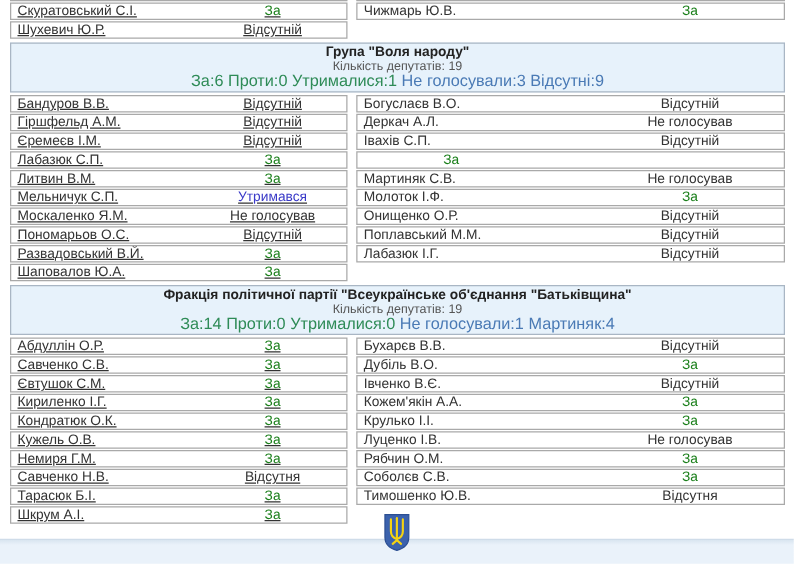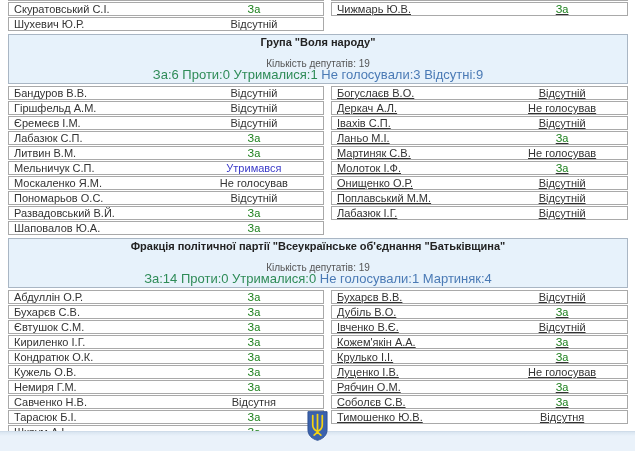--- a/index.html
+++ b/index.html
@@ -4,41 +4,41 @@
 <style>
   html,body{margin:0;padding:0;}
   body{
     width:635px;height:451px;overflow:hidden;position:relative;
     background:#ffffff;
     font-family:"Liberation Sans","DejaVu Sans",sans-serif;
     font-size:11px;color:#333;
   }
   .content{position:absolute;left:8px;top:0;width:620px;}
   .cols{display:flex;gap:7px;}
-  .col-left{width:316px;}
-  .col-right{flex:1;text-decoration:underline;}
+  .col-left{width:270px;text-decoration:underline;}
+  .col-right{flex:1;}
   .cutline{height:0;border-top:1px solid #a9a9a9;margin-bottom:1px;}
   .row{
     display:flex;align-items:center;height:14px;box-sizing:border-box;
     border:1px solid #a9a9a9;background:#fff;margin-bottom:1px;
   }
   .row .name{
     flex:1;padding-left:5px;white-space:nowrap;overflow:hidden;color:#333;
   }
   .row .status{width:44%;text-align:center;white-space:nowrap;}
   .st-za{color:var(--c-za,#1a7f1a);}
   .st-abstain{color:var(--c-abstain,#3a3ac8);}
   .st-plain{color:var(--c-neutral,#333);}
   .group-head{
     box-sizing:border-box;border:1px solid #a9b6c4;
     background:var(--c-headbg,#e7f2fb);
     text-align:center;padding:2px 4px 3px;margin:2px 0;
   }
   .group-title{font-weight:bold;font-size:11px;line-height:11px;color:#222;}
-  .group-count{font-size:10px;line-height:10px;margin-top:11px;color:#555;}
+  .group-count{font-size:10px;line-height:10px;margin-top:1px;color:#555;}
   .group-stats{font-size:13px;line-height:10px;margin-top:1px;}
   .stats-main{color:var(--c-statsg,#2e8b57);}
   .stats-extra{color:var(--c-statsb,#4a7ab5);}
   .footer-band{
     position:absolute;left:0;right:0;bottom:0;height:19px;
     background:linear-gradient(to bottom,#d9e5f0 0,#eaf2fa 4px,#eaf2fa 100%);
     border-top:1px solid #cfdce9;
   }
   .emblem{
     position:absolute;left:307px;top:410px;width:21px;height:32px;
@@ -125,21 +125,20 @@
           </div>
           <div class="row">
             <span class="name">Деркач А.Л.</span>
             <span class="status st-plain">Не голосував</span>
           </div>
           <div class="row">
             <span class="name">Івахів С.П.</span>
             <span class="status st-plain">Відсутній</span>
           </div>
           <div class="row">
-            <span class="name">Ланьо М.І.</span>
             <span class="status st-za">За</span>
           </div>
           <div class="row">
             <span class="name">Мартиняк С.В.</span>
             <span class="status st-plain">Не голосував</span>
           </div>
           <div class="row">
             <span class="name">Молоток І.Ф.</span>
             <span class="status st-za">За</span>
           </div>
@@ -162,21 +161,21 @@
         <div class="group-count">Кількість депутатів: 19</div>
         <div class="group-stats"><span class="stats-main">За:14 Проти:0 Утрималися:0</span> <span class="stats-extra">Не голосували:1 Мартиняк:4</span></div>
       </div>
       <div class="cols">
         <div class="col-left">
           <div class="row">
             <span class="name">Абдуллін О.Р.</span>
             <span class="status st-za">За</span>
           </div>
           <div class="row">
-            <span class="name">Бухарєв С.В.</span>
+            <span class="name">Савченко С.В.</span>
             <span class="status st-za">За</span>
           </div>
           <div class="row">
             <span class="name">Євтушок С.М.</span>
             <span class="status st-za">За</span>
           </div>
           <div class="row">
             <span class="name">Кириленко І.Г.</span>
             <span class="status st-za">За</span>
           </div>

